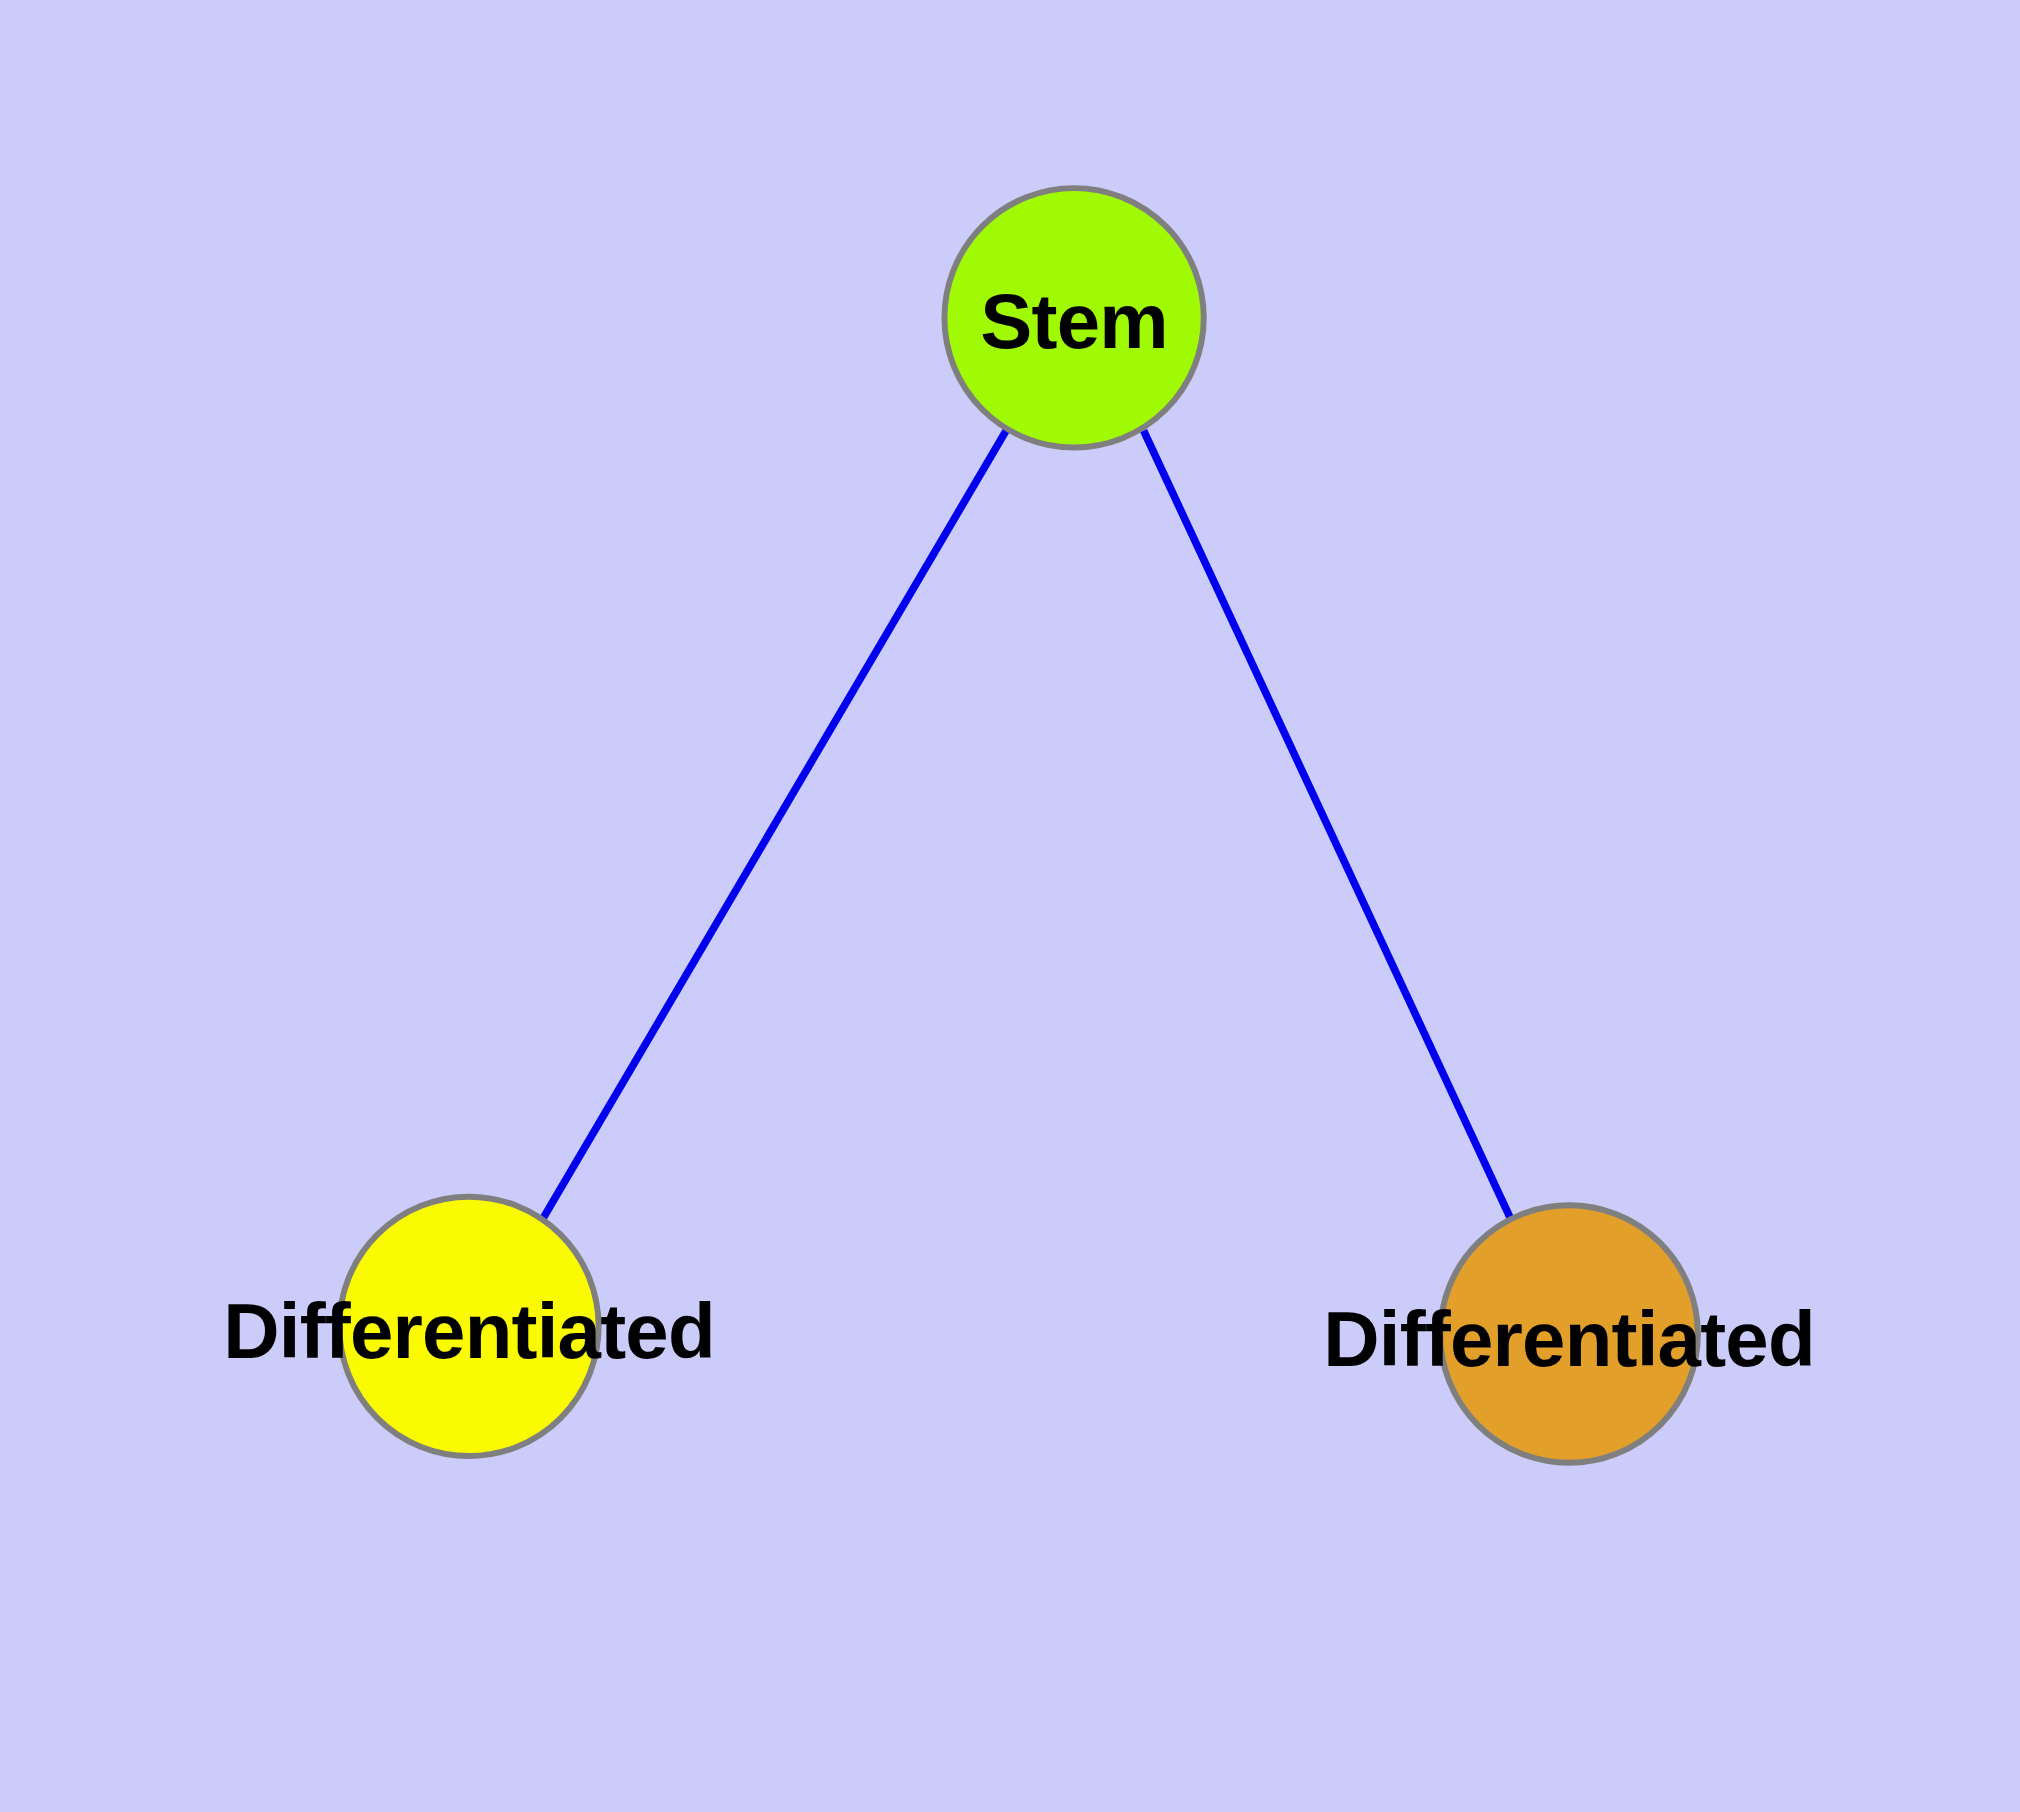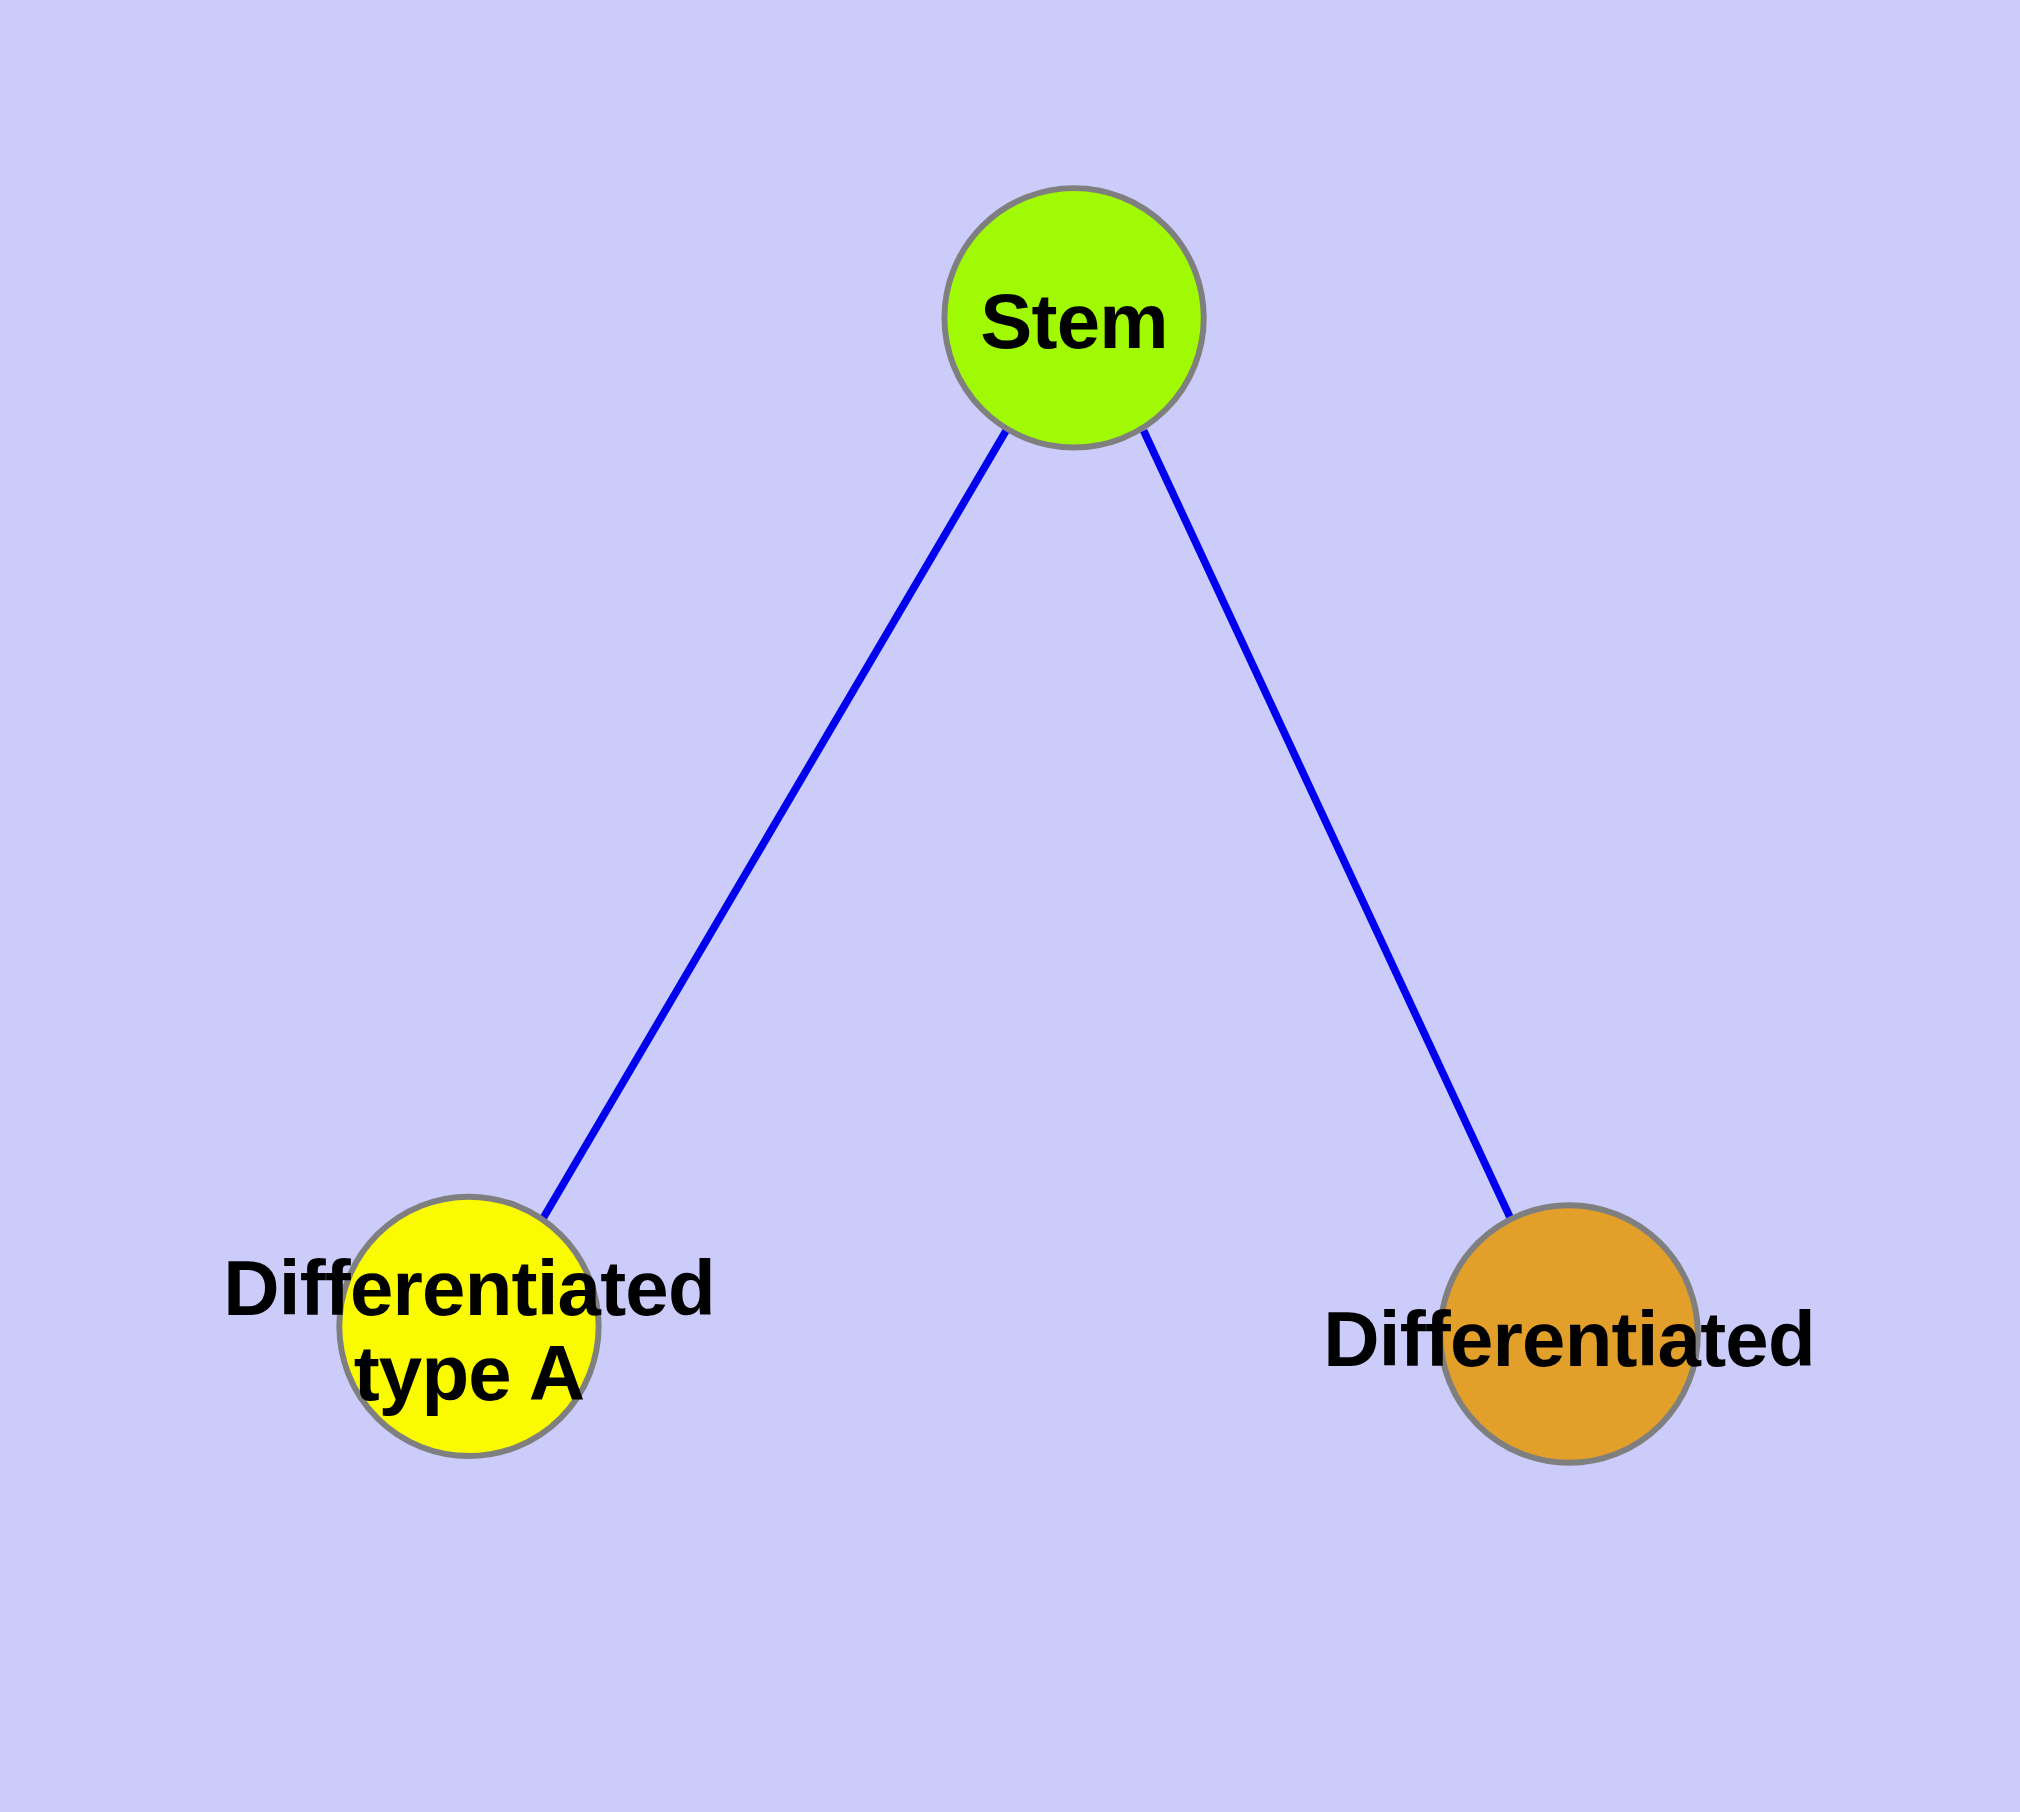--- a/index.html
+++ b/index.html
@@ -52,21 +52,20 @@
         <circle cx="1818" cy="1574" r="152" fill="#e2a02b" stroke="#7f7f7f" stroke-width="7"></circle>
       </g>
   </svg>
 
   <div id="label-layer">
       <div class="node-label" style="left: 1046px; top: 321px;">
         <div>Stem</div>
       </div>
       <div class="node-label" style="left: 441px; top: 1331px;">
         <div>Differentiated</div>
-        <div>type A</div>
       </div>
       <div class="node-label" style="left: 1541px; top: 1339px;">
         <div>Differentiated</div>
       </div>
     </div>
 
 </div>
 
 
 </body></html>

